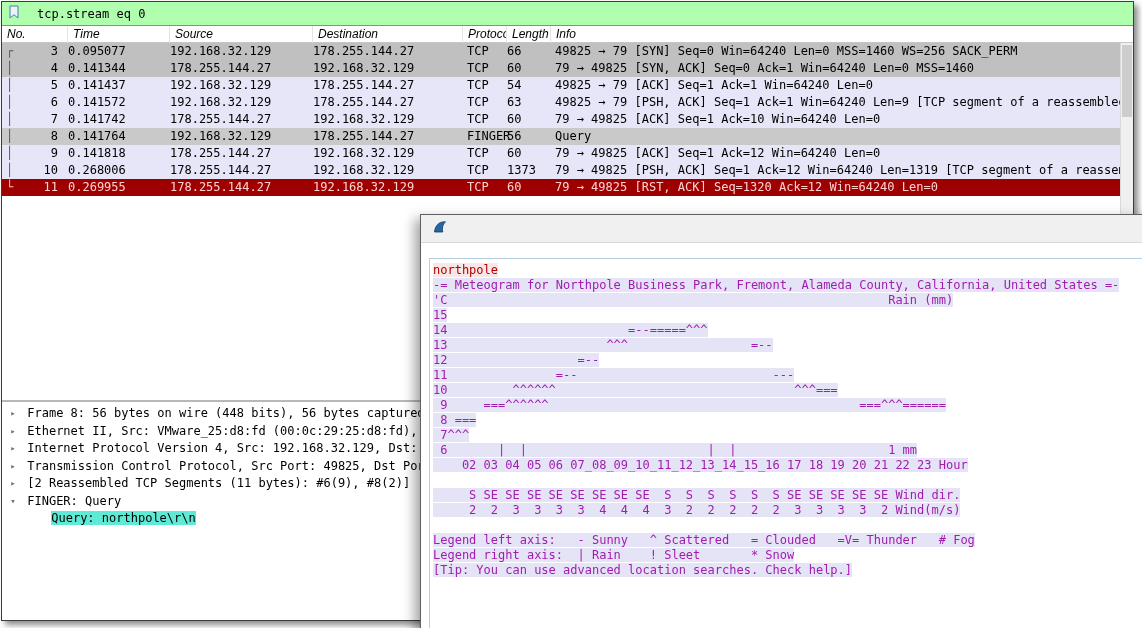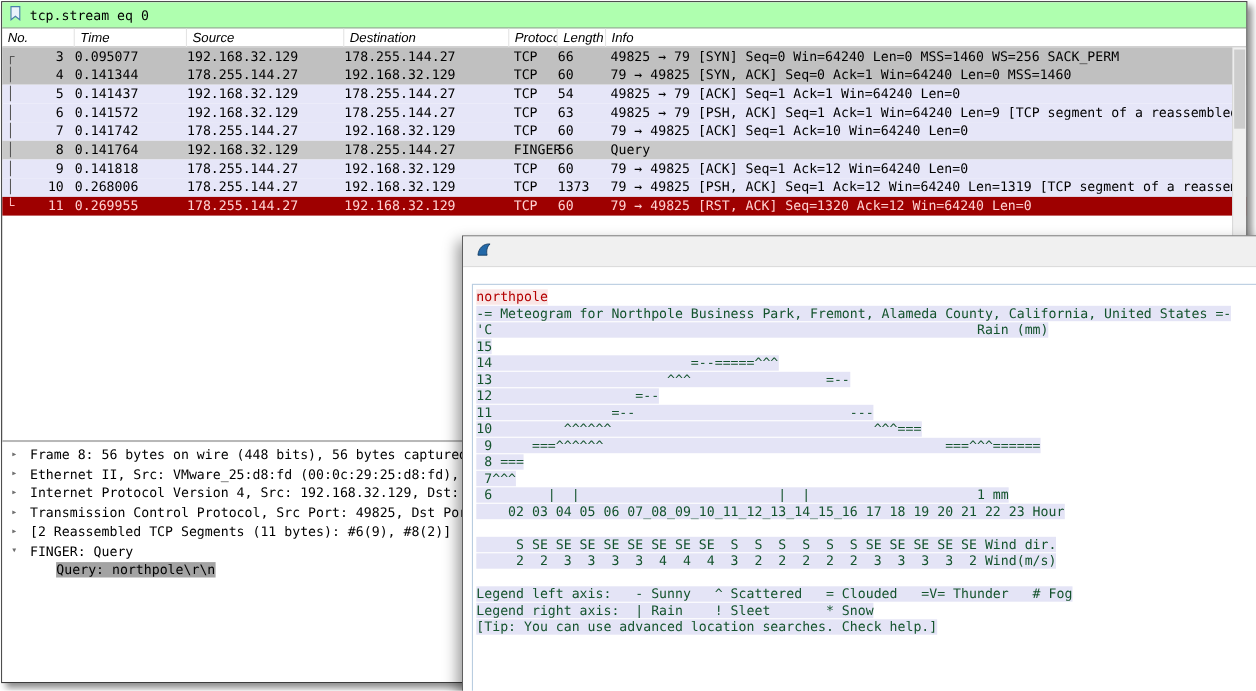--- a/index.html
+++ b/index.html
@@ -11,21 +11,21 @@
   
   .window {
     position:absolute; left:1px; top:1px; width:1133px; height:620px;
     background:#fff; border:1px solid #3c3c3c;
     box-shadow:4px 4px 6px rgba(0,0,0,.45);
     overflow:hidden; z-index:1;
   }
   .filter-bar {
     position:absolute; left:0; top:0; right:0; height:24px;
     background:#AFFFAF; border-bottom:1px solid #8c8c8c;
-    display:flex; align-items:center; gap:7px; padding:0 6px;
+    display:flex; align-items:center; gap:17px; padding:0 6px;
     font:12px "DejaVu Sans Mono", monospace; color:#000;
   }
   .pl-header {
     position:absolute; top:24px; left:0; right:0; height:17px;
     background:#ffffff; border-bottom:1px solid #c6c6c6;
     font:12px "Liberation Sans", sans-serif; color:#000;
   }
   .pl-header span {
     position:absolute; top:0; height:17px; line-height:16px;
     padding-left:5px; border-right:1px solid #e4e4e4;
@@ -63,38 +63,38 @@
     position:absolute; left:0; right:0; top:400px; bottom:0; background:#fff;
     font:12px "DejaVu Sans Mono", monospace; color:#000; padding-top:3px;
   }
   .dline { height:17.5px; line-height:17.5px; white-space:nowrap; }
   .darr {
     display:inline-block; width:14px; margin-left:4px; color:#6f6f6f;
     font-size:9px; text-align:center; vertical-align:middle;
   }
   .indent-1 .darr { visibility:hidden; }
   .indent-1 .dtext { margin-left:24px; }
-  .dtext.selected { background:#a3a3a3; }
+  .dtext.selected { background:#5eead4; }
   
   .dialog {
     position:absolute; left:420px; top:214px; width:742px; height:460px;
     background:#fff; border:1px solid #5f5f5f;
     box-shadow:-5px 5px 12px rgba(0,0,0,.38); z-index:10;
   }
   .dlg-title {
     position:absolute; top:0; left:0; right:0; height:28px;
     background:#f0f0f0; border-bottom:1px solid #d8d8d8;
     display:flex; align-items:center; gap:8px; padding:0 11px;
     font-size:12px; color:#111; white-space:nowrap; overflow:hidden;
   }
   .dlg-body { position:absolute; top:28px; left:0; right:0; bottom:0; background:#fff; padding:15px 8px 8px 8px; }
   .stream-box { height:100%; border:1px solid #b9cde0; background:#fff; overflow:hidden; padding:4px 3px; }
   pre.stream { margin:0; font:12px/15px "DejaVu Sans Mono", monospace; }
   .cl { color:#b40000; background:#f9e6e6; }
-  .sv { color:#14532d; background:#e4e4f6; }
+  .sv { color:#a21caf; background:#e4e4f6; }
 </style>
 </head>
 <body>
 
 <div class="window">
 
   <div class="filter-bar">
     <span>
       <svg width="12" height="14" viewBox="0 0 12 14">
           <path d="M2 1 h8 v12 l-4-3.2 L2 13 Z" fill="#eaf3fb" stroke="#4a7faa" stroke-width="1"></path>

